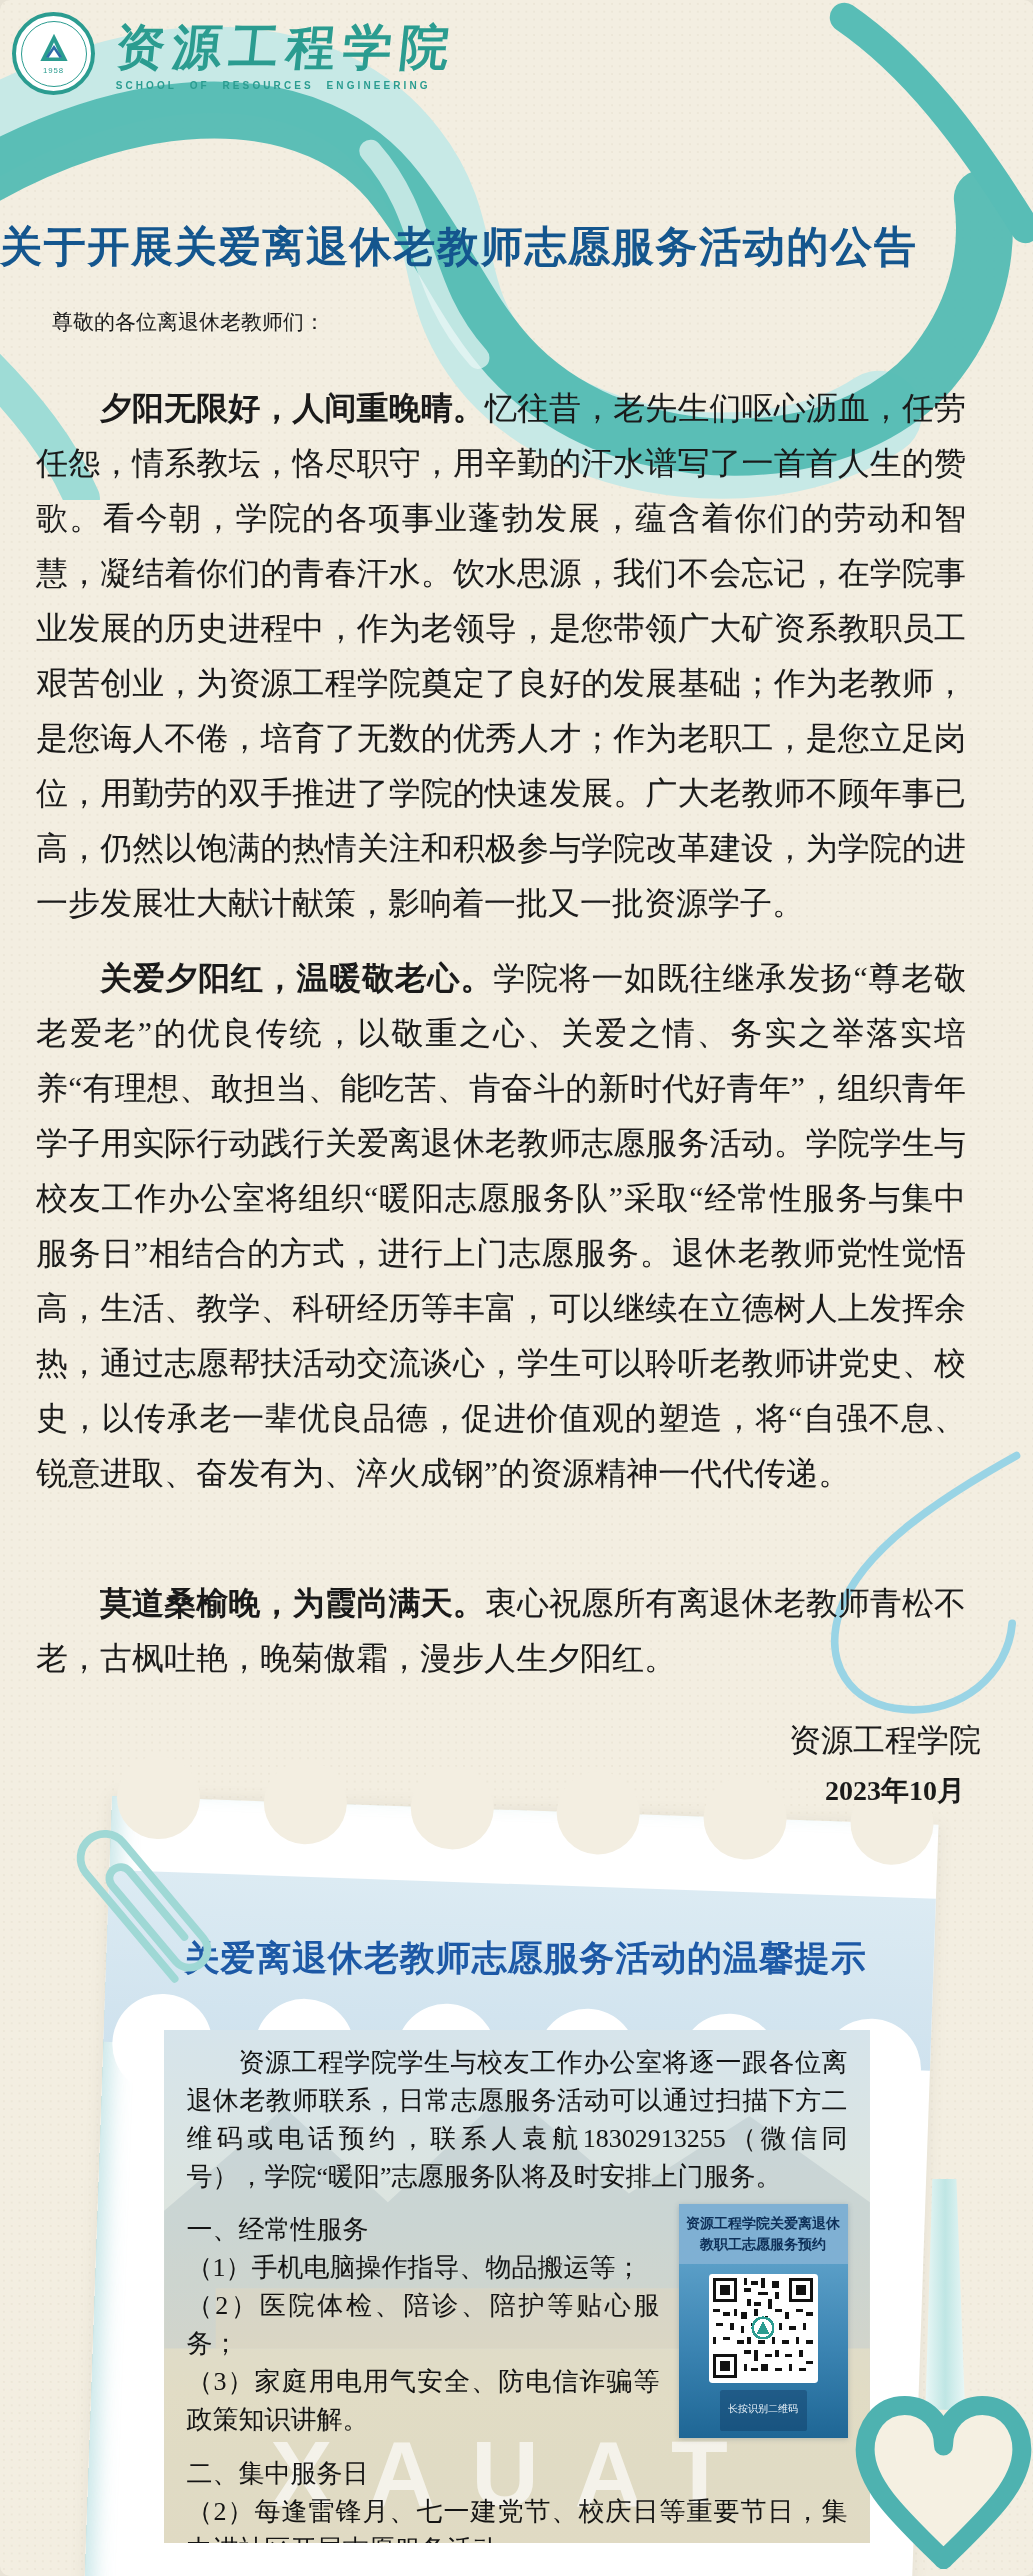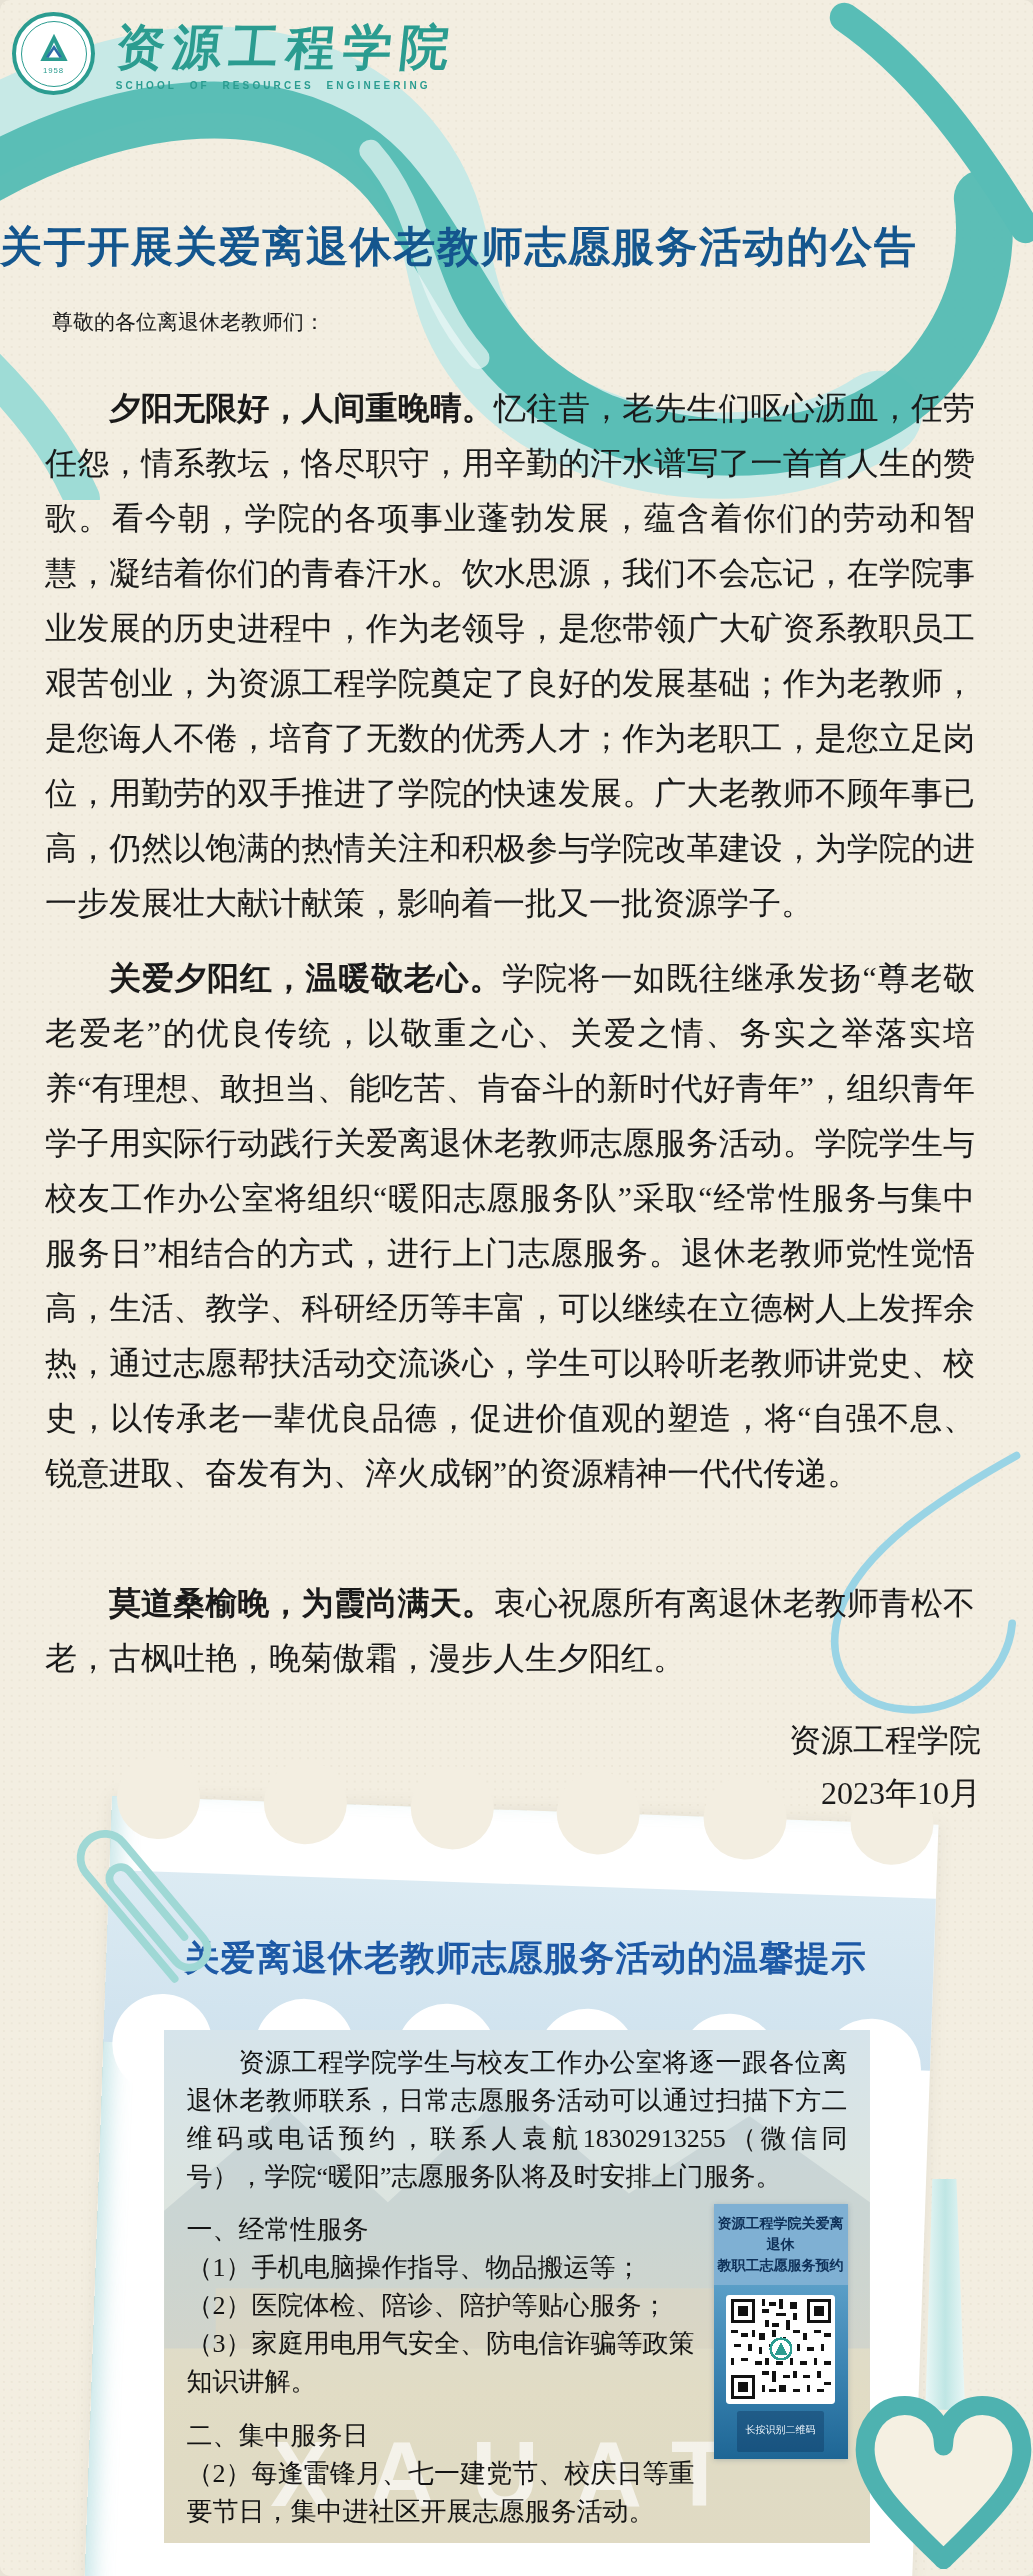--- a/index.html
+++ b/index.html
@@ -21,28 +21,28 @@
   .nameblock{margin-left:20.7px;padding-top:8.6px;}
   .name-cn{font-size:49px;font-weight:bold;color:#2b9c90;letter-spacing:7.8px;transform:skewX(-6deg);
            font-family:"Liberation Serif",serif;line-height:1.1;}
   .name-en{margin-top:5.2px;font-size:10px;font-weight:bold;color:#2b9c90;letter-spacing:3.1px;word-spacing:6.9px;
            font-family:"Liberation Sans",sans-serif;}
   
   .main-title{position:absolute;top:191px;left:0;width:1034px;text-align:left;z-index:2;
       font-family:"Liberation Sans",sans-serif;font-weight:bold;font-size:42px;color:#14568e;letter-spacing:1.7px;}
   
   .salutation{position:absolute;top:308px;left:52px;width:930px;font-size:21px;z-index:2;}
-  .letter{position:absolute;top:381px;left:45px;width:930px;z-index:1;}
+  .letter{position:absolute;top:381px;left:36px;width:930px;z-index:1;}
   .letter p{margin:0;font-size:32px;line-height:55px;text-align:justify;text-indent:2em;}
   .letter p b{font-weight:bold;}
   .p1{min-height:551px;}
   .p2{min-height:606px;margin-top:19px !important;}
   .p3{min-height:110px;margin-top:19px !important;}
   .sign{position:absolute;top:1719px;right:53px;font-size:32px;z-index:2;}
-  .sdate{position:absolute;top:1772px;right:53px;font-size:32px;z-index:2;}
+  .sdate{position:absolute;top:1772px;right:69px;font-size:28px;z-index:2;font-weight:bold;}
   .pen-swirl{position:absolute;left:801px;top:1447px;z-index:0;}
   
   .notice{position:absolute;top:1796px;left:0;width:1034px;height:780px;z-index:1;}
   .sheet{position:absolute;left:112px;top:0;width:827px;height:861px;background:#ffffff;
          transform:rotate(2deg);transform-origin:top left;
          box-shadow:inset 19px 0 20.7px -10.3px rgba(110,190,195,.38), 0 0 15.5px rgba(120,120,110,.12);}
   .scallops{position:absolute;top:0;left:5.2px;right:5.2px;display:flex;justify-content:space-between;}
   .scallops i{display:block;width:83px;height:83px;border-radius:50%;background:#f3eee1;transform:translateY(-50%);}
   .band{position:absolute;left:0;right:0;top:74px;height:172px;background:linear-gradient(180deg,#dcebf3,#cfe2ee);}
   .bumps{position:absolute;top:246px;left:8.6px;right:8.6px;display:flex;justify-content:space-between;}
@@ -54,21 +54,21 @@
   .panel{position:absolute;left:164px;top:234px;width:706px;height:513px;z-index:2;overflow:hidden;
      background:linear-gradient(180deg,#d6e4eb 0%,#dde4dd 40%,#e7e3d2 70%,#e5e1cf 100%);}
   .panel-scene{position:absolute;inset:0;opacity:.22;}
   .watermark{position:absolute;bottom:15.5px;left:0;width:100%;text-align:center;z-index:0;
      font-family:"Liberation Sans",sans-serif;font-weight:bold;font-size:93px;color:rgba(255,255,255,.65);letter-spacing:36px;}
   .panel-text{position:relative;z-index:1;padding:13.8px 22.4px 0 22.4px;font-size:26px;line-height:38px;color:#141414;}
   .intro{margin:0;text-indent:2em;text-align:justify;min-height:152px;}
   .svc-h{margin:15.5px 0 0 0;min-height:38px;}
   .svc-i{margin:0;min-height:38px;text-align:justify;}
   
-  .qr-card{float:right;width:134px;margin:8.6px 0 6.9px 19px;box-shadow:0 0.9px 5.2px rgba(40,70,100,.25);}
+  .qr-card{float:right;width:169px;margin:8.6px 0 6.9px 19px;box-shadow:0 0.9px 5.2px rgba(40,70,100,.25);}
   .qr-head{background:#7fb0d3;color:#0e3058;font-family:"Liberation Sans",sans-serif;font-weight:bold;
      font-size:14px;line-height:1.5;text-align:center;padding:8.6px 3.4px;}
   .qr-body{background:linear-gradient(180deg,#5a9ec7 0%,#3d86b4 45%,#1e6695 100%);text-align:center;padding:10.3px 0 6.9px;}
   .qr-img{width:109px;height:109px;background:#fff;margin:0 auto;padding:4.3px;box-sizing:border-box;border-radius:3.4px;}
   .qr-caption{display:inline-block;margin-top:6.9px;font-size:10px;color:#eef6fc;background:rgba(12,52,92,.4);
      padding:1.7px 8.6px;border-radius:2.6px;font-family:Liberation Mono, monospace;}
   .heart{position:absolute;left:853px;top:2179px;z-index:3;}
 </style>
 </head>
 <body>

